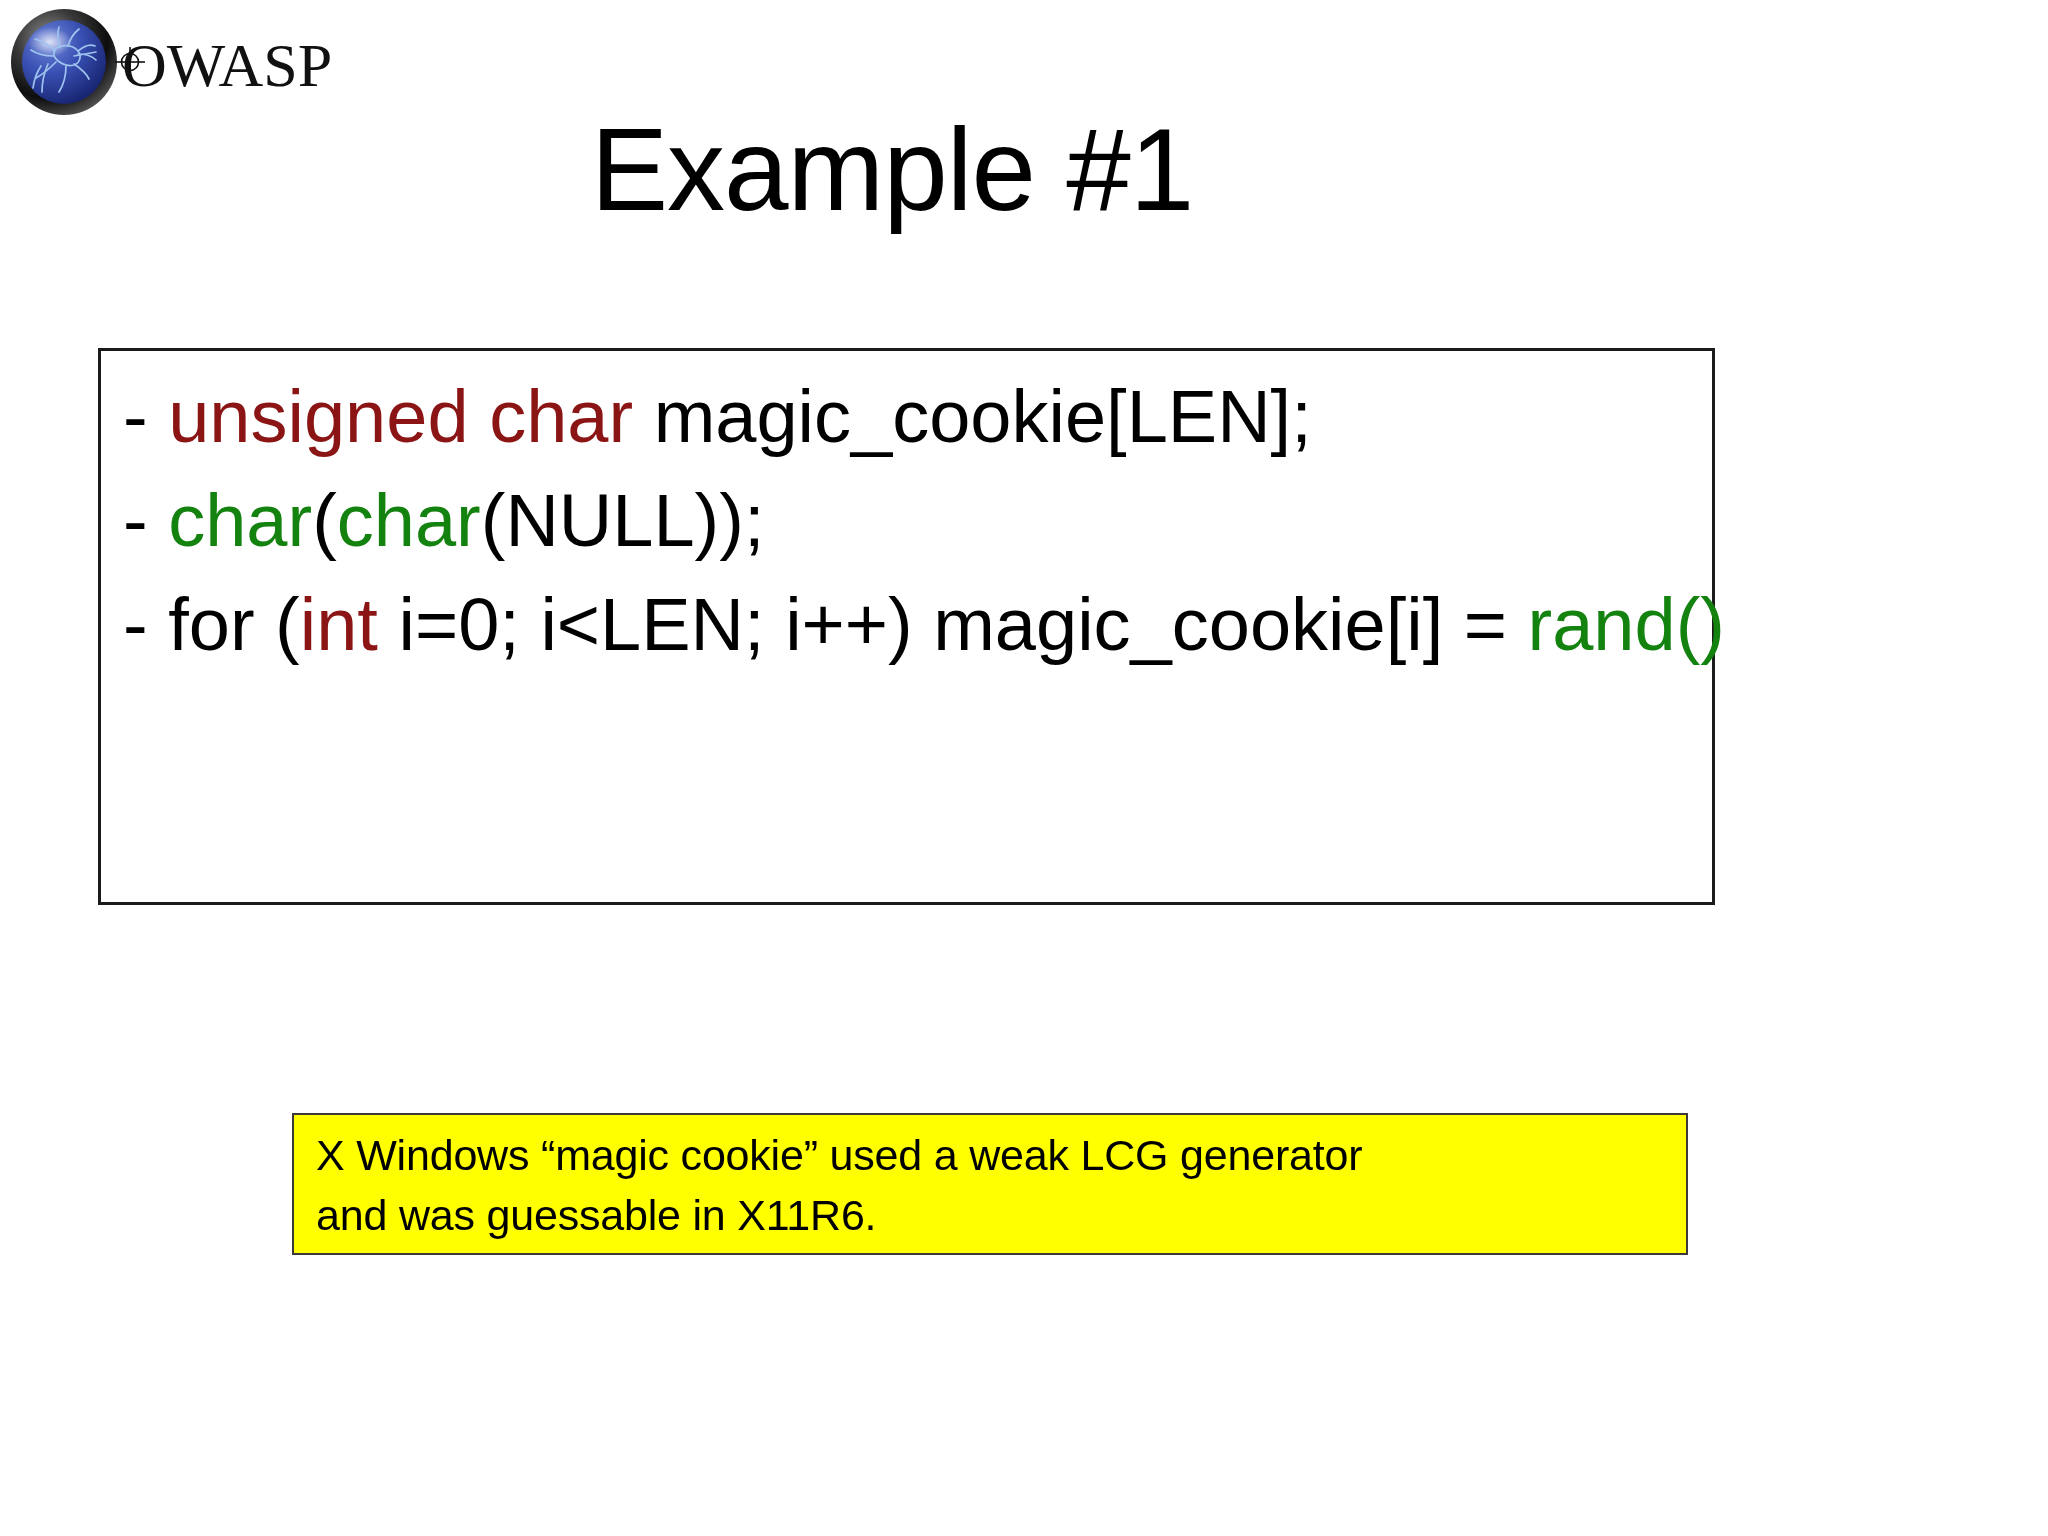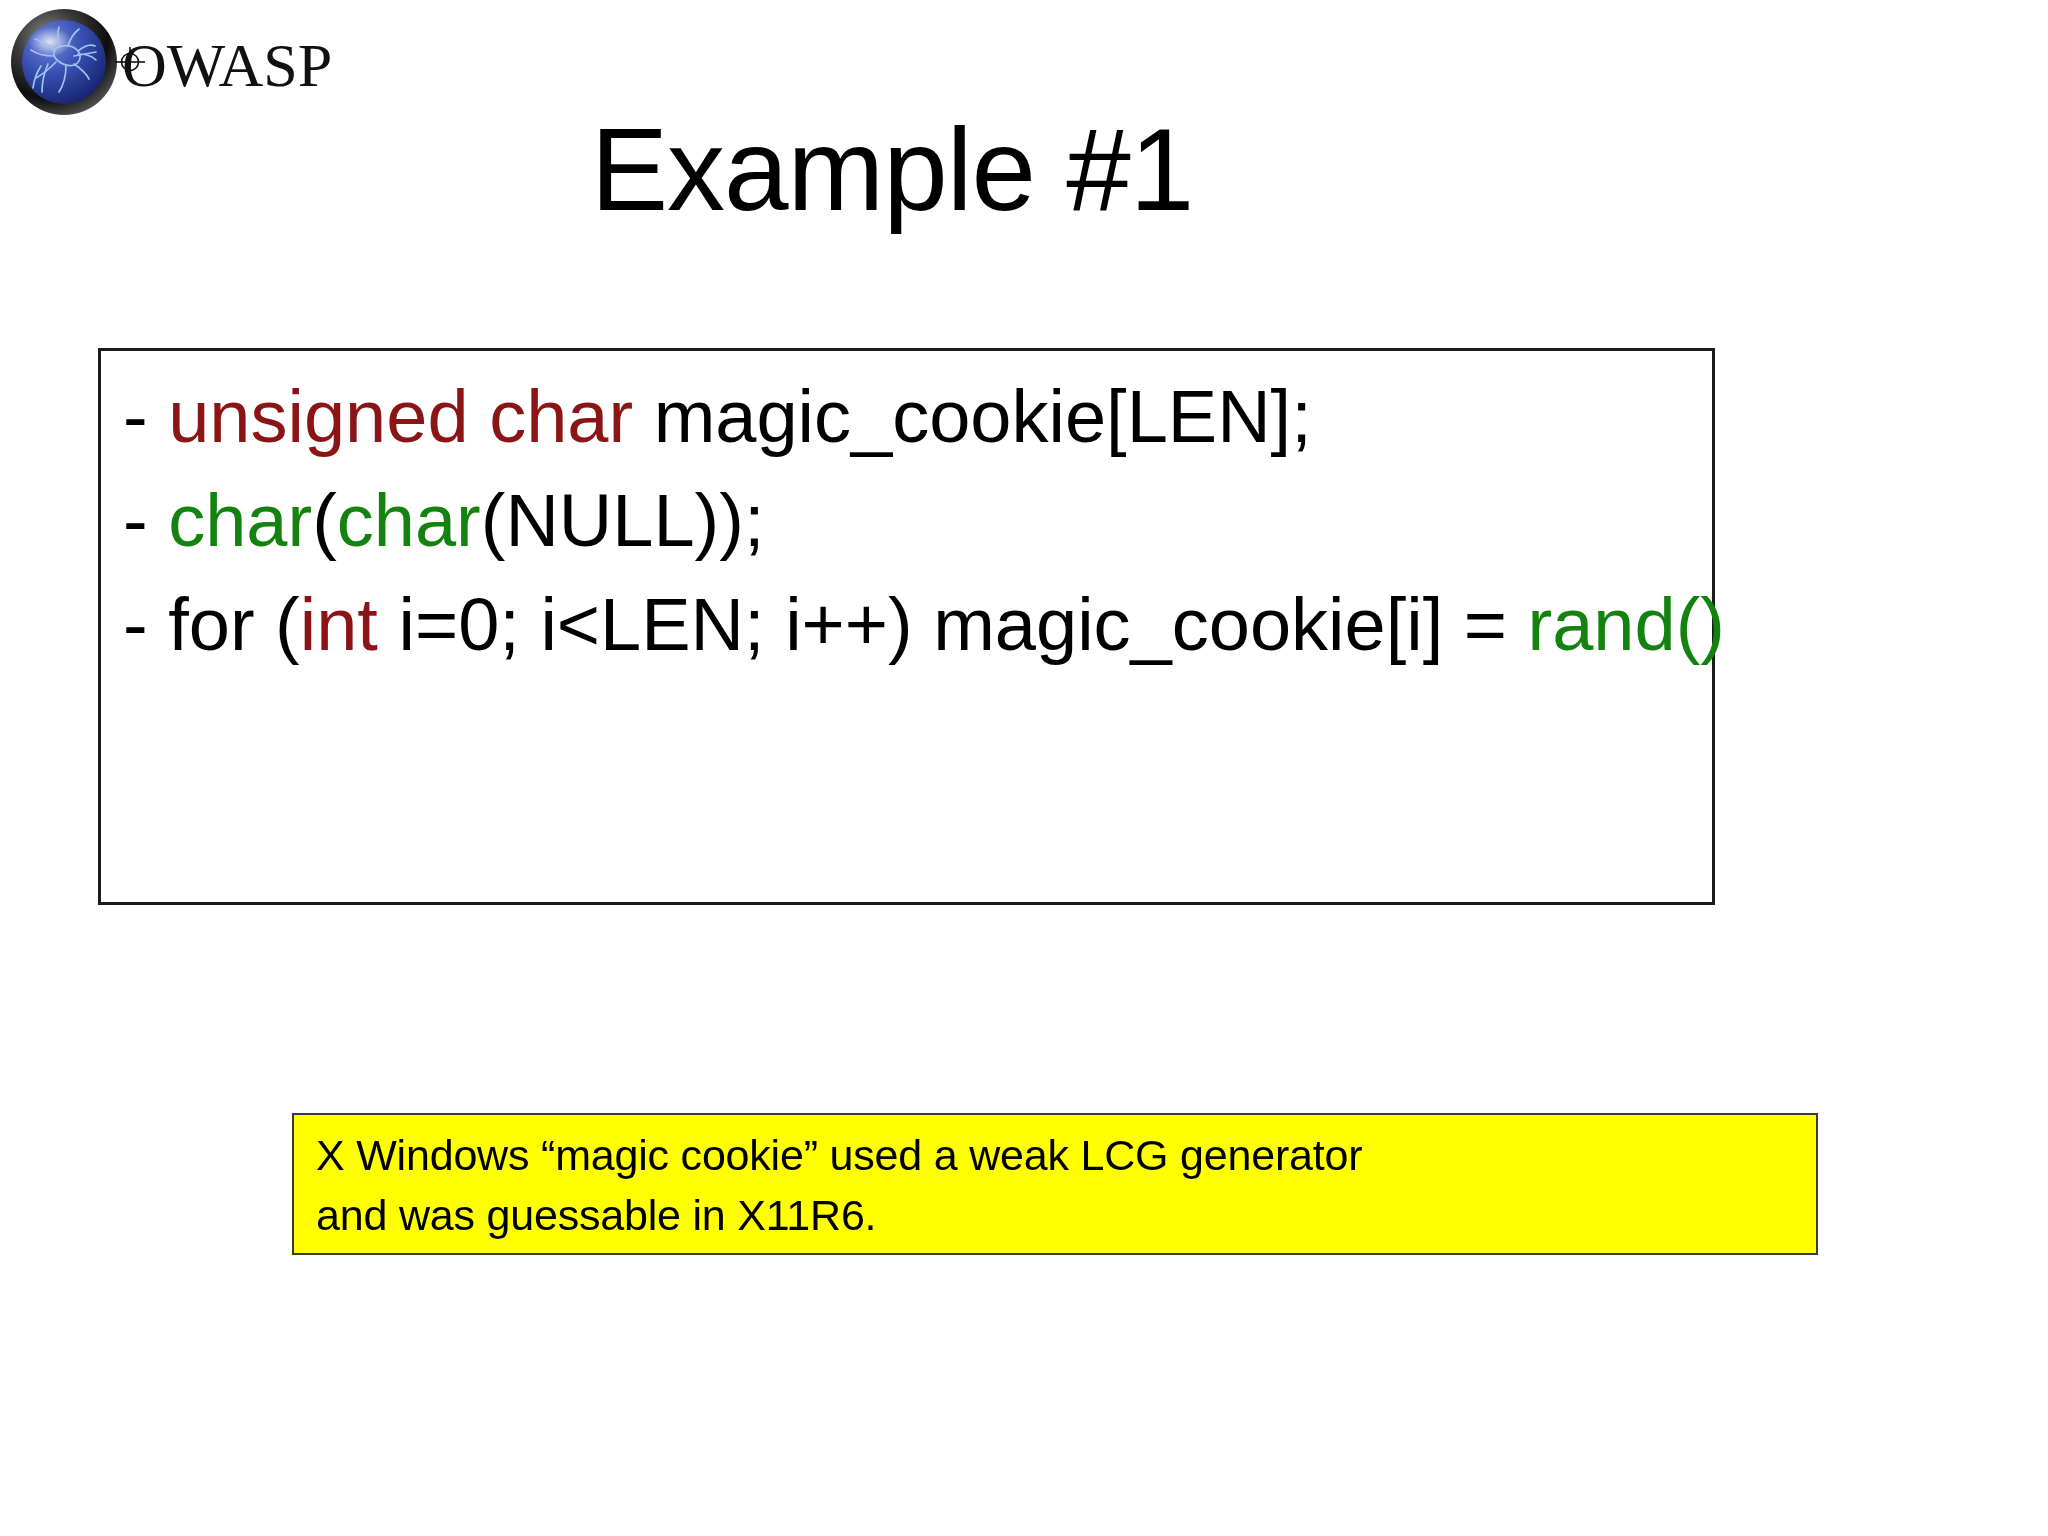--- a/index.html
+++ b/index.html
@@ -73,21 +73,21 @@
   }
   .tok-red   { color: #8B1515; }
   .tok-green { color: #13820F; }
   .tok-black { color: #000000; }
 
   
   .callout {
     position: absolute;
     left: 292px;
     top: 1113px;
-    width: 1526px;
+    width: 1396px;
     height: 142px;
     background: #FFFF00;
     border: 2px solid #3a3a3a;
     box-sizing: border-box;
   }
   .callout-text {
     position: absolute;
     left: 22px;
     top: 10px;
     right: 10px;

